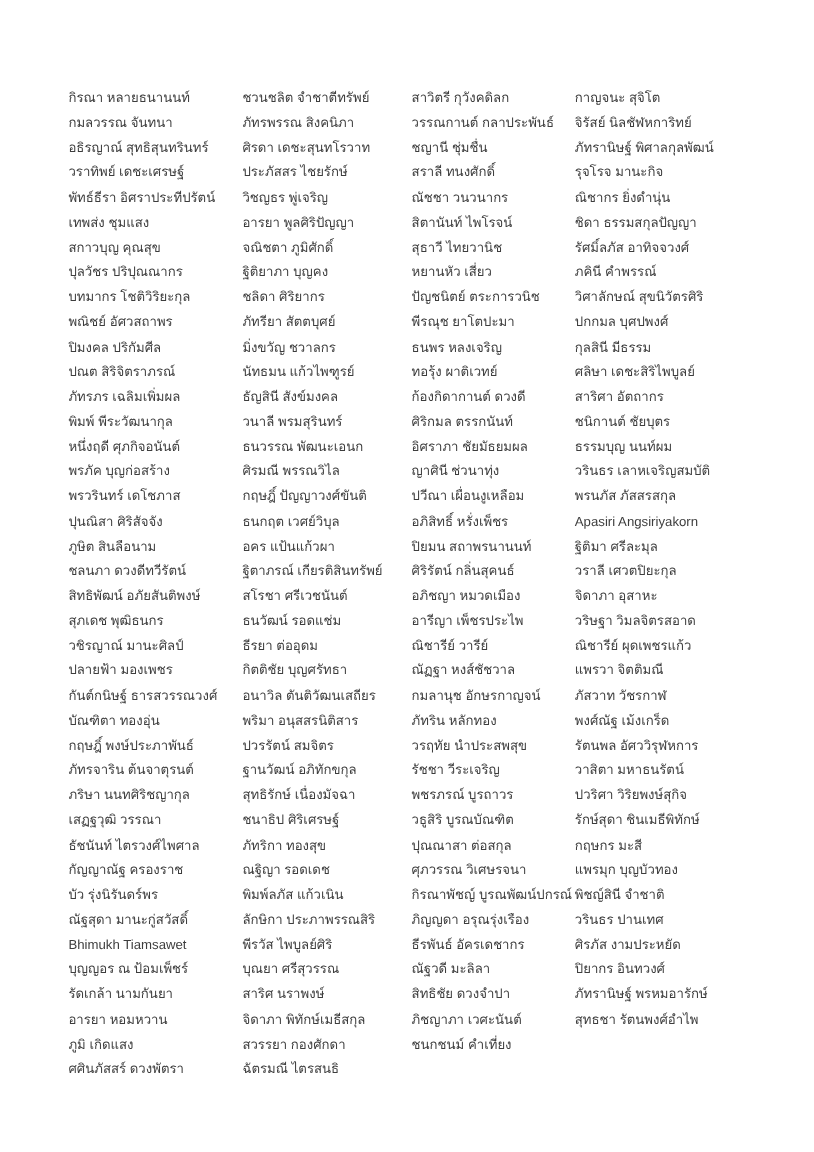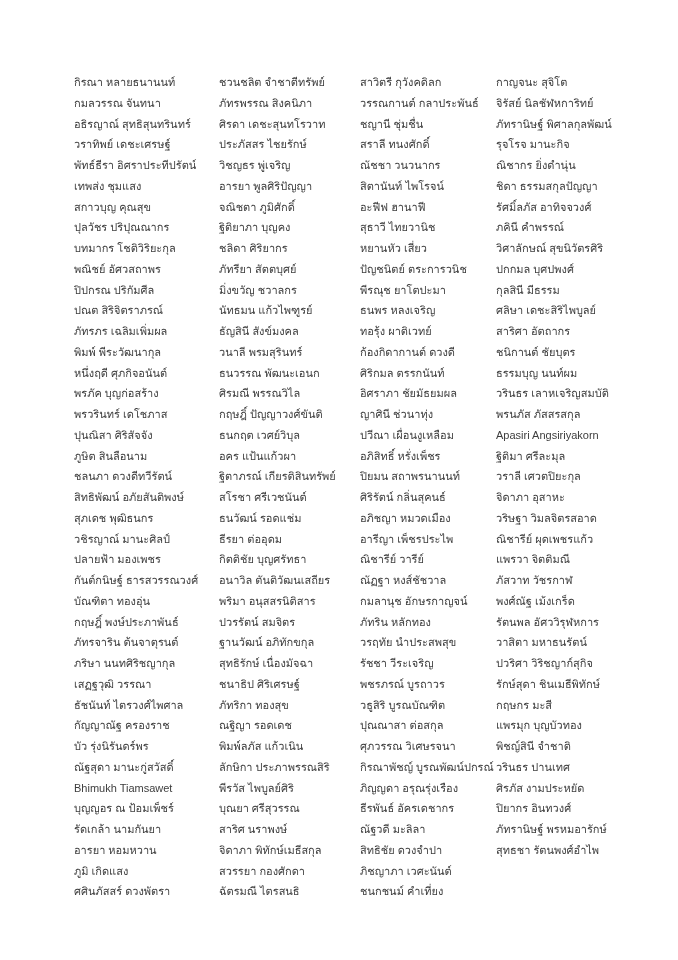--- a/index.html
+++ b/index.html
@@ -19,21 +19,20 @@
   .columns {
     position: absolute;
     top: 72px;
     left: 57px;
     right: 20px;
     display: grid;
     grid-template-columns: 145px 141px 136px 160px;
   }
   .column {
     display: block;
-    margin-left: 17px;
   }
   .name-row {
     height: 20.75px;
     line-height: 20.75px;
     font-size: 11px;
     white-space: nowrap;
     overflow: visible;
     letter-spacing: 0;
   }
 </style>
@@ -46,21 +45,21 @@
         <div class="name-row">กิรณา หลายธนานนท์</div>
         <div class="name-row">กมลวรรณ จันทนา</div>
         <div class="name-row">อธิรญาณ์ สุทธิสุนทรินทร์</div>
         <div class="name-row">วราทิพย์ เดชะเศรษฐ์</div>
         <div class="name-row">พัทธ์ธีรา อิศราประทีปรัตน์</div>
         <div class="name-row">เทพส่ง ชุมแสง</div>
         <div class="name-row">สกาวบุญ คุณสุข</div>
         <div class="name-row">ปุลวัชร ปริปุณณากร</div>
         <div class="name-row">บทมากร โชติวิริยะกุล</div>
         <div class="name-row">พณิชย์ อัศวสถาพร</div>
-        <div class="name-row">ปิปกรณ ปริกัมศีล</div>
+        <div class="name-row">ปิมงคล ปริกัมศีล</div>
         <div class="name-row">ปณต สิริจิตราภรณ์</div>
         <div class="name-row">ภัทรภร เฉลิมเพิ่มผล</div>
         <div class="name-row">พิมพ์ พีระวัฒนากุล</div>
         <div class="name-row">หนึ่งฤดี ศุภกิจอนันต์</div>
         <div class="name-row">พรภัค บุญก่อสร้าง</div>
         <div class="name-row">พรวรินทร์ เดโชภาส</div>
         <div class="name-row">ปุนณิสา ศิริสัจจัง</div>
         <div class="name-row">ภูษิต สินลือนาม</div>
         <div class="name-row">ชลนภา ดวงดีทวีรัตน์</div>
         <div class="name-row">สิทธิพัฒน์ อภัยสันติพงษ์</div>
@@ -126,21 +125,20 @@
         <div class="name-row">สวรรยา กองศักดา</div>
         <div class="name-row">ฉัตรมณี ไตรสนธิ</div>
       </div>
       <div class="column">
         <div class="name-row">สาวิตรี กุวังคดิลก</div>
         <div class="name-row">วรรณกานต์ กลาประพันธ์</div>
         <div class="name-row">ชญานี ชุ่มชื่น</div>
         <div class="name-row">สราลี ทนงศักดิ์</div>
         <div class="name-row">ณัชชา วนวนากร</div>
         <div class="name-row">สิตานันท์ ไพโรจน์</div>
-        <div class="name-row">อะฟีฟ ฮานาฟี</div>
         <div class="name-row">สุธาวี ไทยวานิช</div>
         <div class="name-row">หยานหัว เสี่ยว</div>
         <div class="name-row">ปัญชนิตย์ ตระการวนิช</div>
         <div class="name-row">พีรณุช ยาโตปะมา</div>
         <div class="name-row">ธนพร หลงเจริญ</div>
         <div class="name-row">ทอรุ้ง ผาติเวทย์</div>
         <div class="name-row">ก้องกิดากานต์ ดวงดี</div>
         <div class="name-row">ศิริกมล ตรรกนันท์</div>
         <div class="name-row">อิศราภา ชัยมัธยมผล</div>
         <div class="name-row">ญาศินี ช่วนาทุ่ง</div>
@@ -190,21 +188,21 @@
         <div class="name-row">ฐิติมา ศรีละมุล</div>
         <div class="name-row">วราลี เศวตปิยะกุล</div>
         <div class="name-row">จิดาภา อุสาหะ</div>
         <div class="name-row">วริษฐา วิมลจิตรสอาด</div>
         <div class="name-row">ณิชารีย์ ผุดเพชรแก้ว</div>
         <div class="name-row">แพรวา จิตติมณี</div>
         <div class="name-row">ภัสวาท วัชรกาฬ</div>
         <div class="name-row">พงศ์ณัฐ เม้งเกร็ด</div>
         <div class="name-row">รัตนพล อัศววิรุฬหการ</div>
         <div class="name-row">วาสิตา มหาธนรัตน์</div>
-        <div class="name-row">ปวริศา วิริชญาก์สุกิจ</div>
+        <div class="name-row">ปวริศา วิริยพงษ์สุกิจ</div>
         <div class="name-row">รักษ์สุดา ชินเมธีพิทักษ์</div>
         <div class="name-row">กฤษกร มะสี</div>
         <div class="name-row">แพรมุก บุญบัวทอง</div>
         <div class="name-row">พิชญ์สินี จำชาติ</div>
         <div class="name-row">วรินธร ปานเทศ</div>
         <div class="name-row">ศิรภัส งามประหยัด</div>
         <div class="name-row">ปิยากร อินทวงศ์</div>
         <div class="name-row">ภัทรานิษฐ์ พรหมอารักษ์</div>
         <div class="name-row">สุทธชา รัตนพงศ์อำไพ</div>
       </div>

